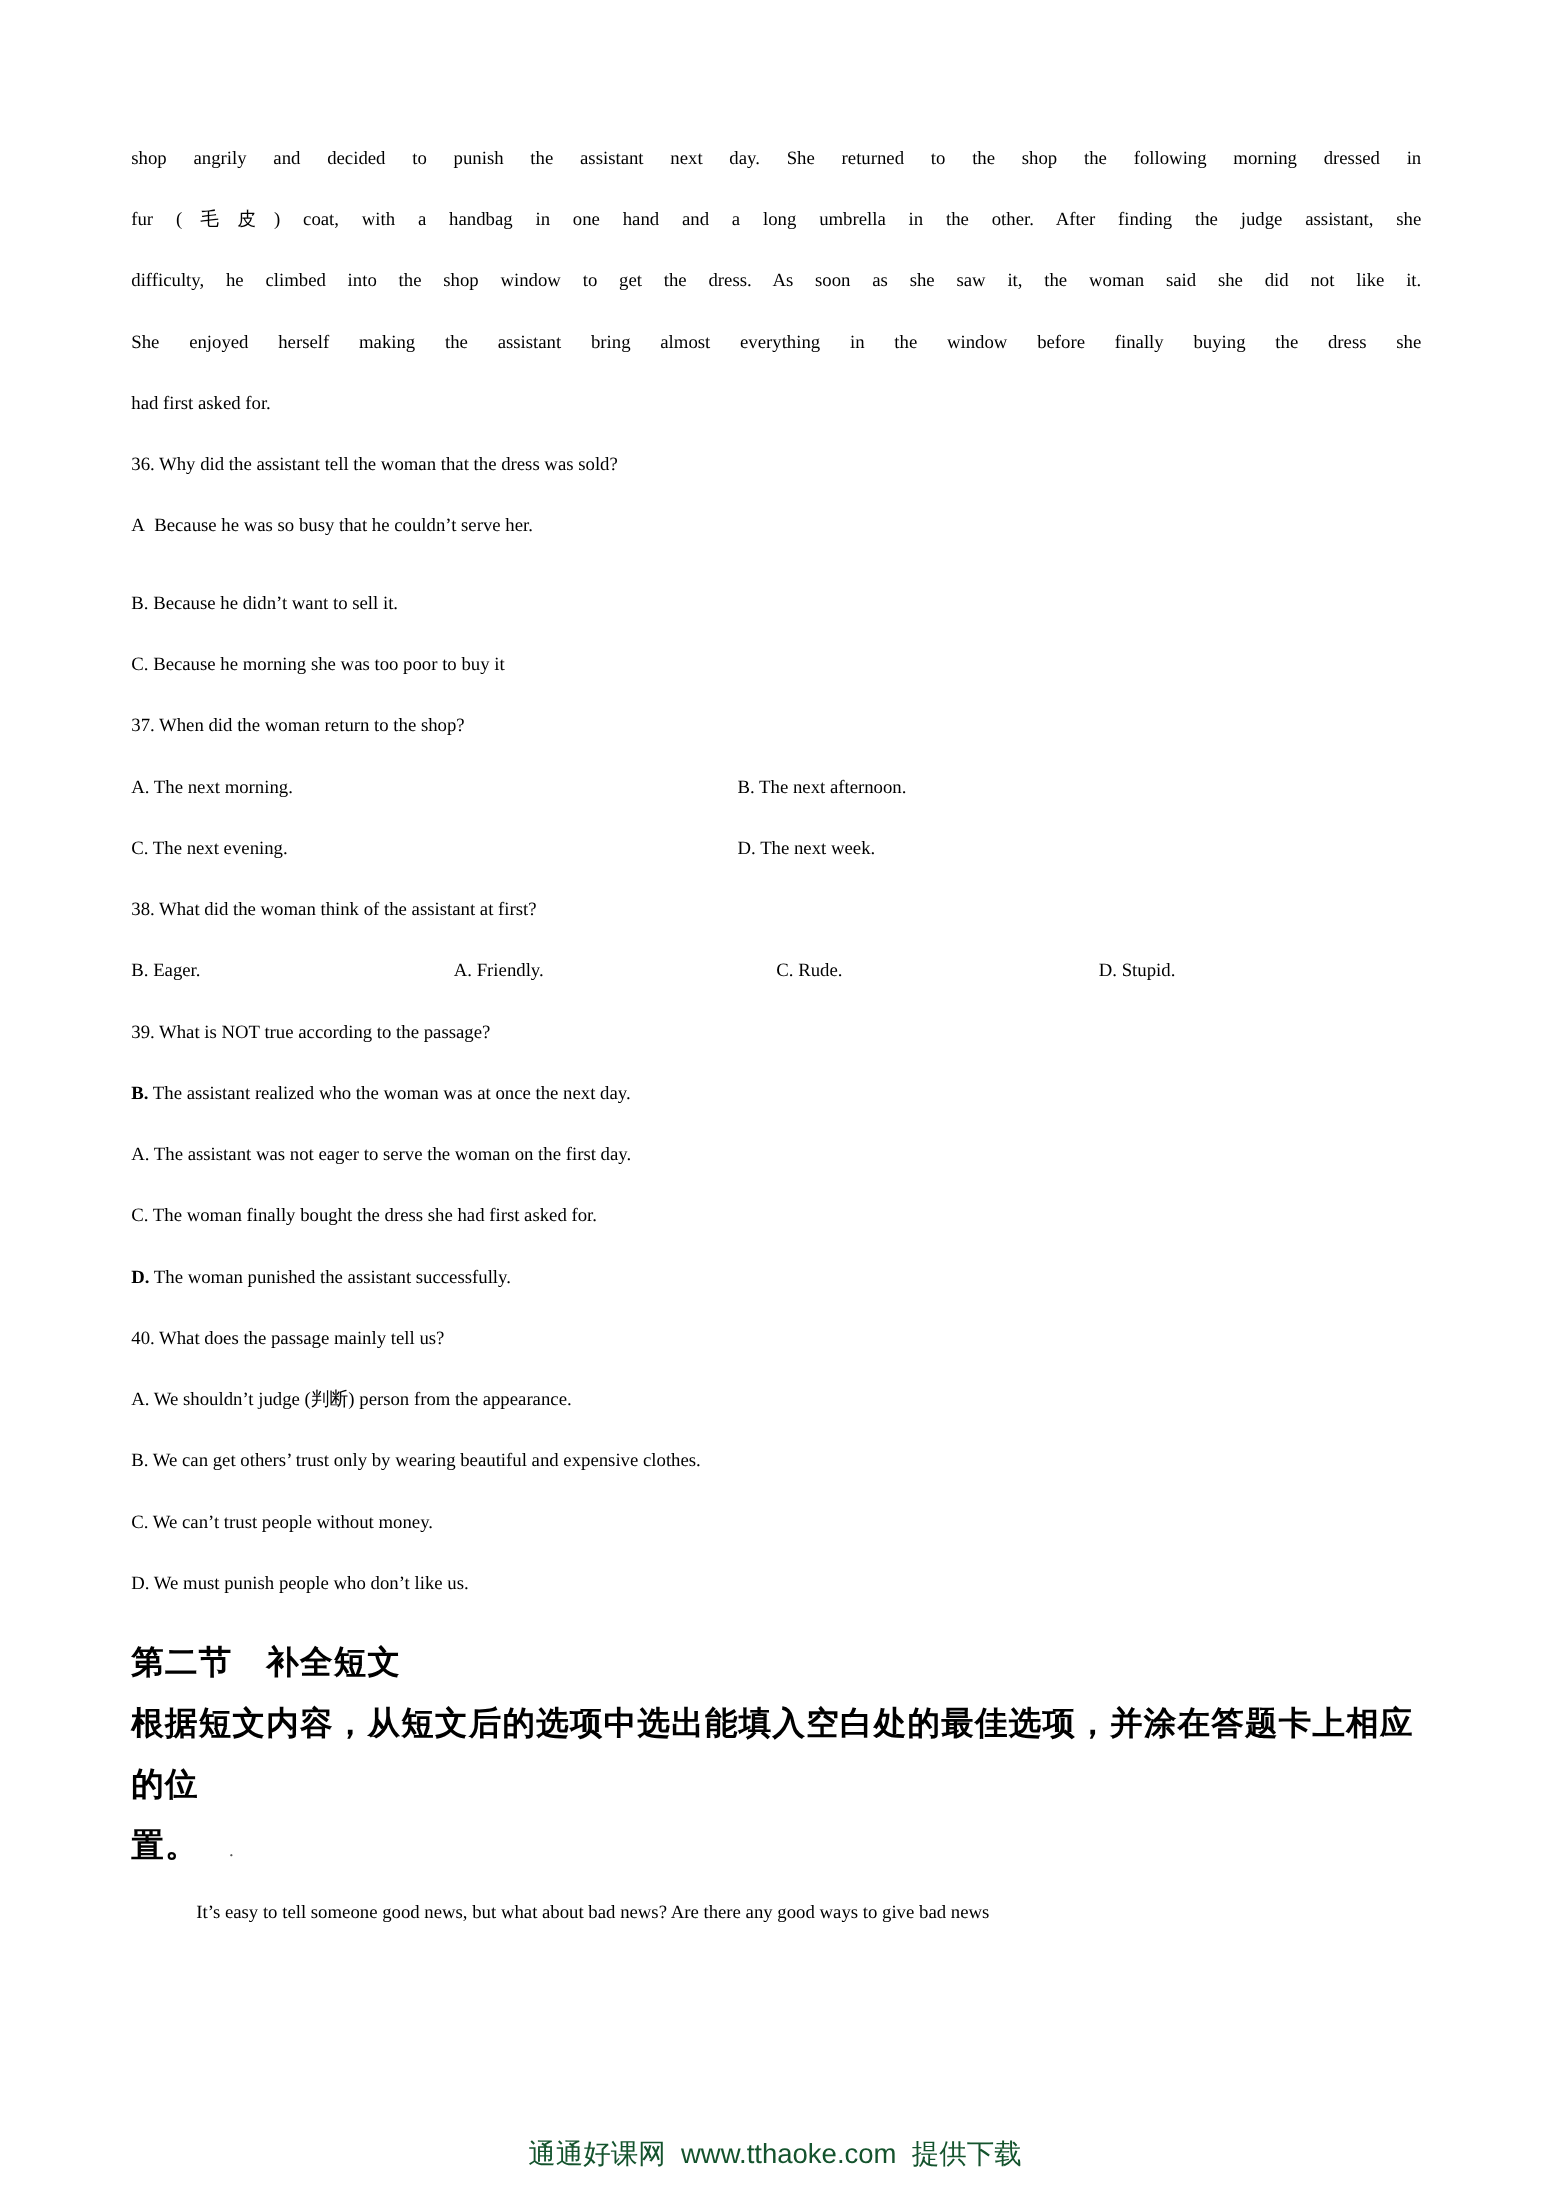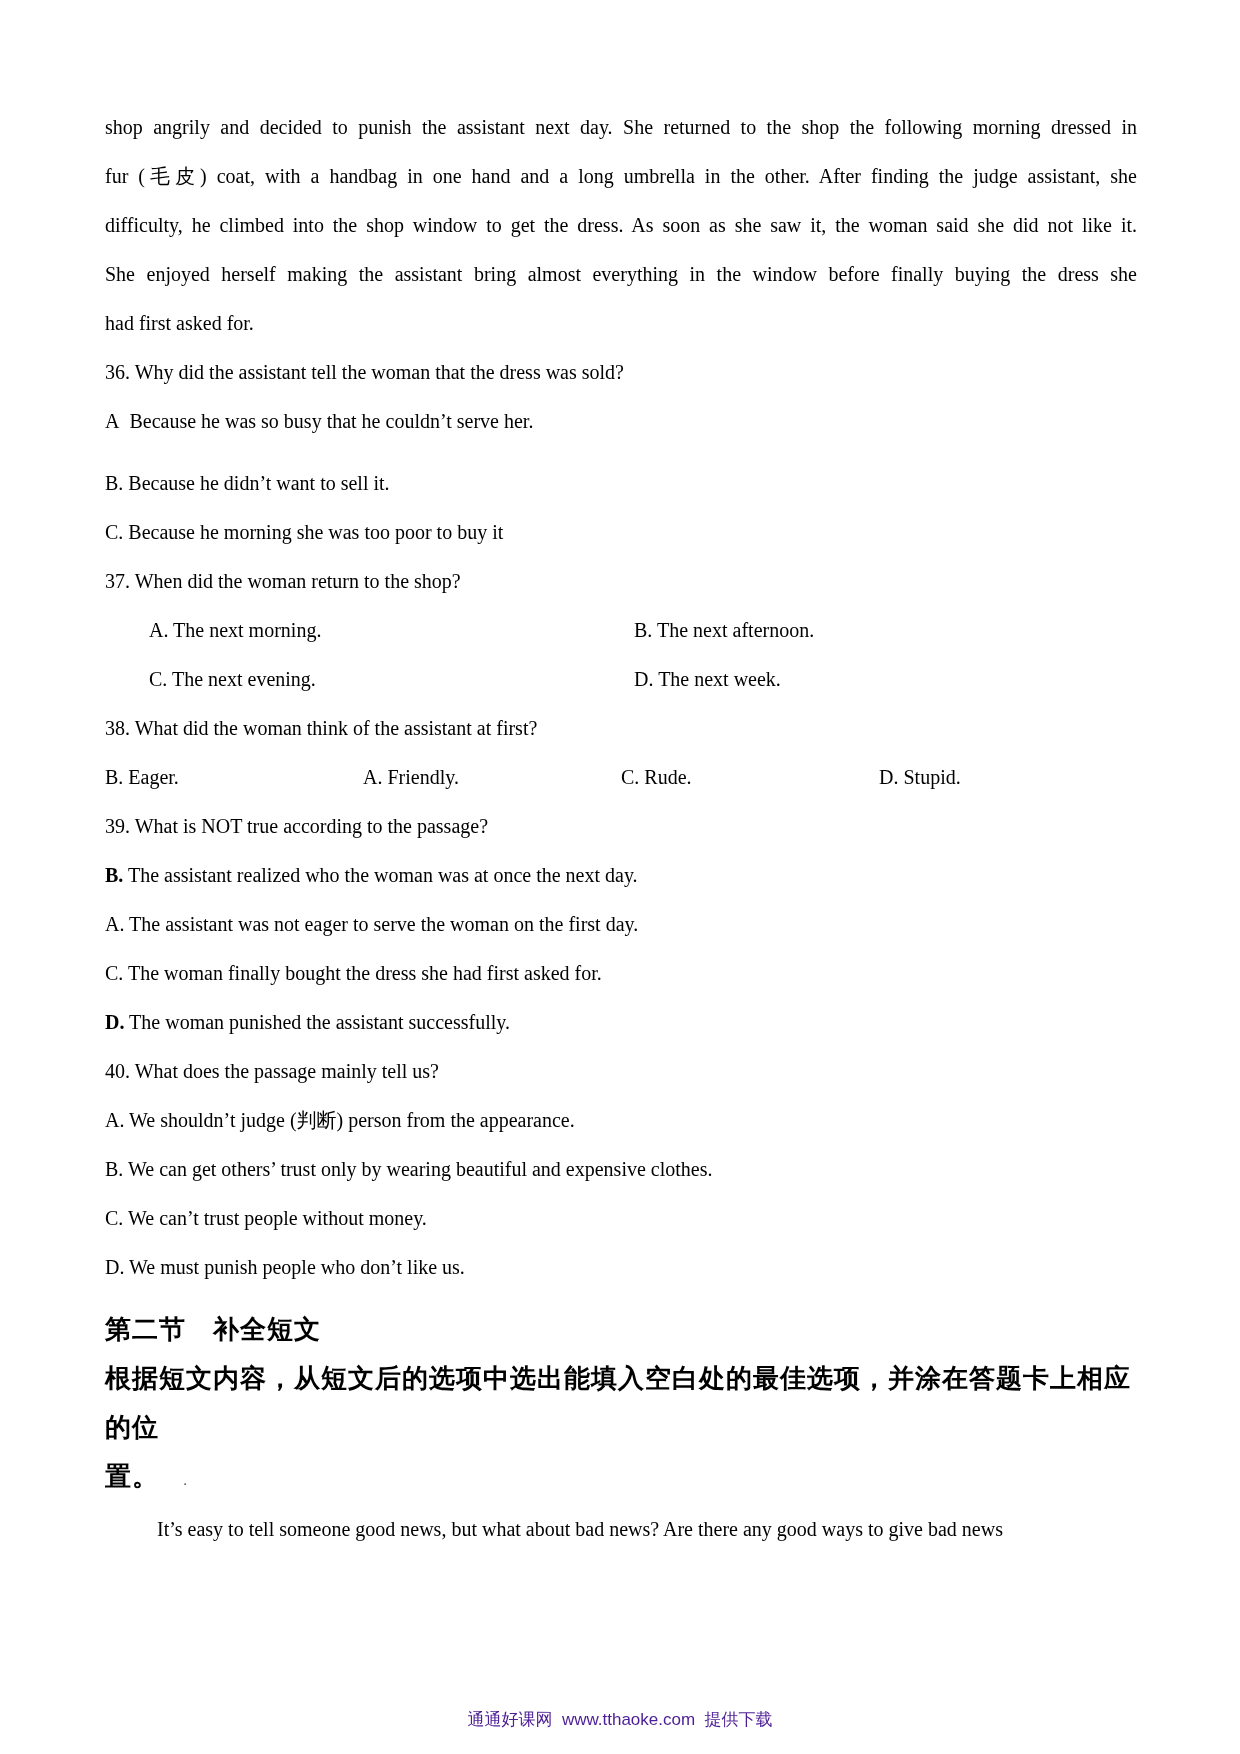--- a/index.html
+++ b/index.html
@@ -13,31 +13,31 @@
     font-family: "Liberation Serif", serif;
     overflow: hidden;
   }
   .content {
     position: absolute;
     left: 105px;
     top: 103px;
     width: 1032px;
   }
   .ln {
-    font-size: 20px;
+    font-size: 15px;
     line-height: 49px;
     white-space: nowrap;
   }
   .just {
     white-space: normal;
     text-align: justify;
     text-align-last: justify;
   }
   .row { display: flex; }
-  .c47 { flex: 0 0 47%; margin-left: 44px; }
+  .c47 { flex: 0 0 47%; }
   .c25 { flex: 0 0 25%; }
   .gap-top { margin-top: 13px; }
   .olabel { }
   .bold { font-weight: bold; }
   .cjk {
     font-family: "Liberation Sans", sans-serif;
     font-weight: bold;
     font-size: 26px;
     line-height: 49px;
     letter-spacing: 1px;
@@ -51,22 +51,22 @@
     font-family: "Liberation Serif", serif;
     font-weight: normal;
   }
   .indent { text-indent: 52px; white-space: normal; }
   .footer {
     position: absolute;
     left: 0;
     right: 0;
     top: 1708px;
     text-align: center;
-    font-size: 17px;
-    color: #4c1d95;
+    font-size: 22px;
+    color: #14532d;
     font-family: "Liberation Sans", sans-serif;
     white-space: pre;
   }
 </style>
 </head>
 <body>
 
 <div class="page">
   <div class="content">
 

